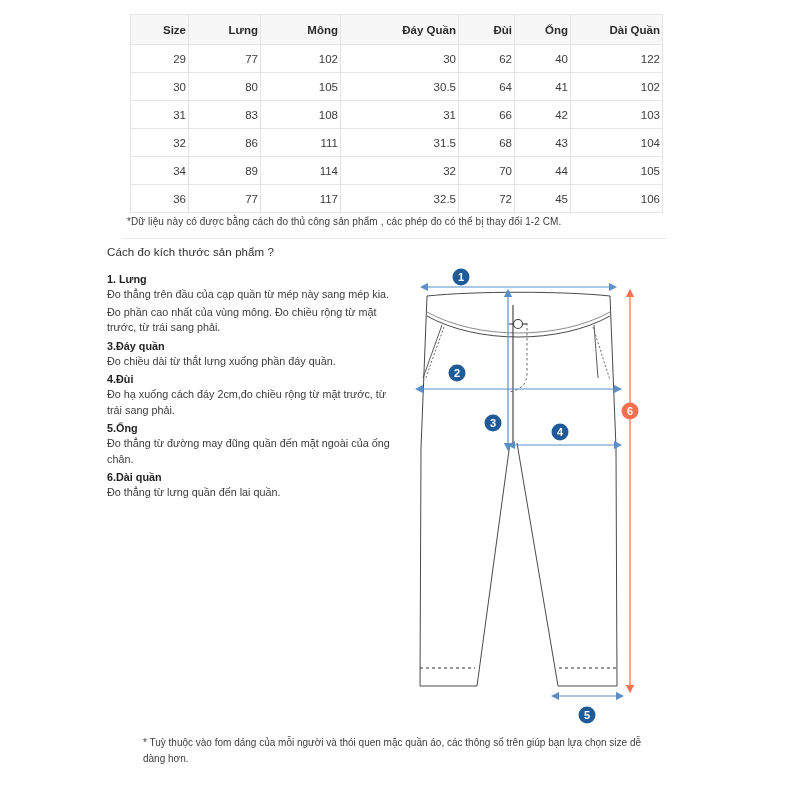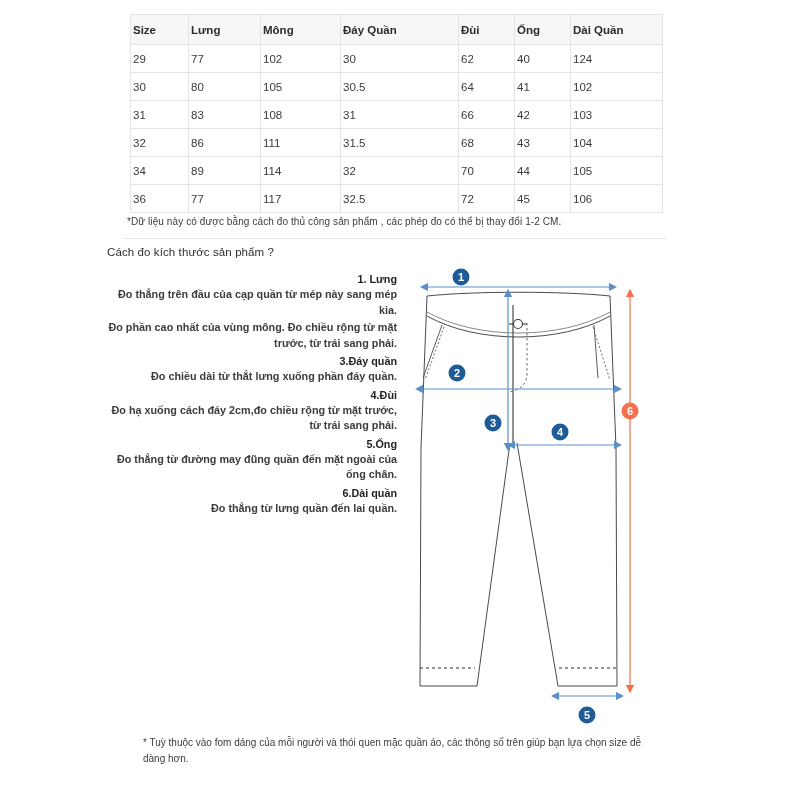--- a/index.html
+++ b/index.html
@@ -26,21 +26,21 @@
     width: 532px;
   }
   table.size-table {
     border-collapse: collapse;
     width: 532px;
     table-layout: fixed;
   }
   table.size-table th,
   table.size-table td {
     border: 1px solid #e4e4e4;
-    text-align: left;
+    text-align: right;
     vertical-align: middle;
     font-size: 11.5px;
     color: #3b3b3b;
     height: 28px;
     padding: 0 2px;
     background: #ffffff;
   }
   table.size-table thead th {
     background: #f7f7f7;
     font-weight: bold;
@@ -84,30 +84,30 @@
     top: 246px;
     width: 290px;
   }
   .how-title {
     font-size: 11.5px;
     font-weight: normal;
     color: #2f2f2f;
     margin: 0 0 13px 0;
     letter-spacing: 0.1px;
   }
-  .step { margin-bottom: 1px; text-align: right; }
+  .step { margin-bottom: 1px; }
   .step-head {
     font-size: 10.8px;
     font-weight: bold;
     color: #1f1f1f;
     line-height: 16px;
   }
   .step-body {
     font-size: 10.8px;
-    font-weight: bold;
+    font-weight: normal;
     color: #3c3c3c;
     line-height: 15.5px;
     margin-bottom: 2px;
   }
 
   
   .diagram {
     position: absolute;
     left: 405px;
     top: 268px;
@@ -155,21 +155,21 @@
         </tr>
       </thead>
       <tbody>
         <tr>
           <td>29</td>
           <td>77</td>
           <td>102</td>
           <td>30</td>
           <td>62</td>
           <td>40</td>
-          <td>124</td>
+          <td>122</td>
         </tr>
         <tr>
           <td>30</td>
           <td>80</td>
           <td>105</td>
           <td>30.5</td>
           <td>64</td>
           <td>41</td>
           <td>102</td>
         </tr>

